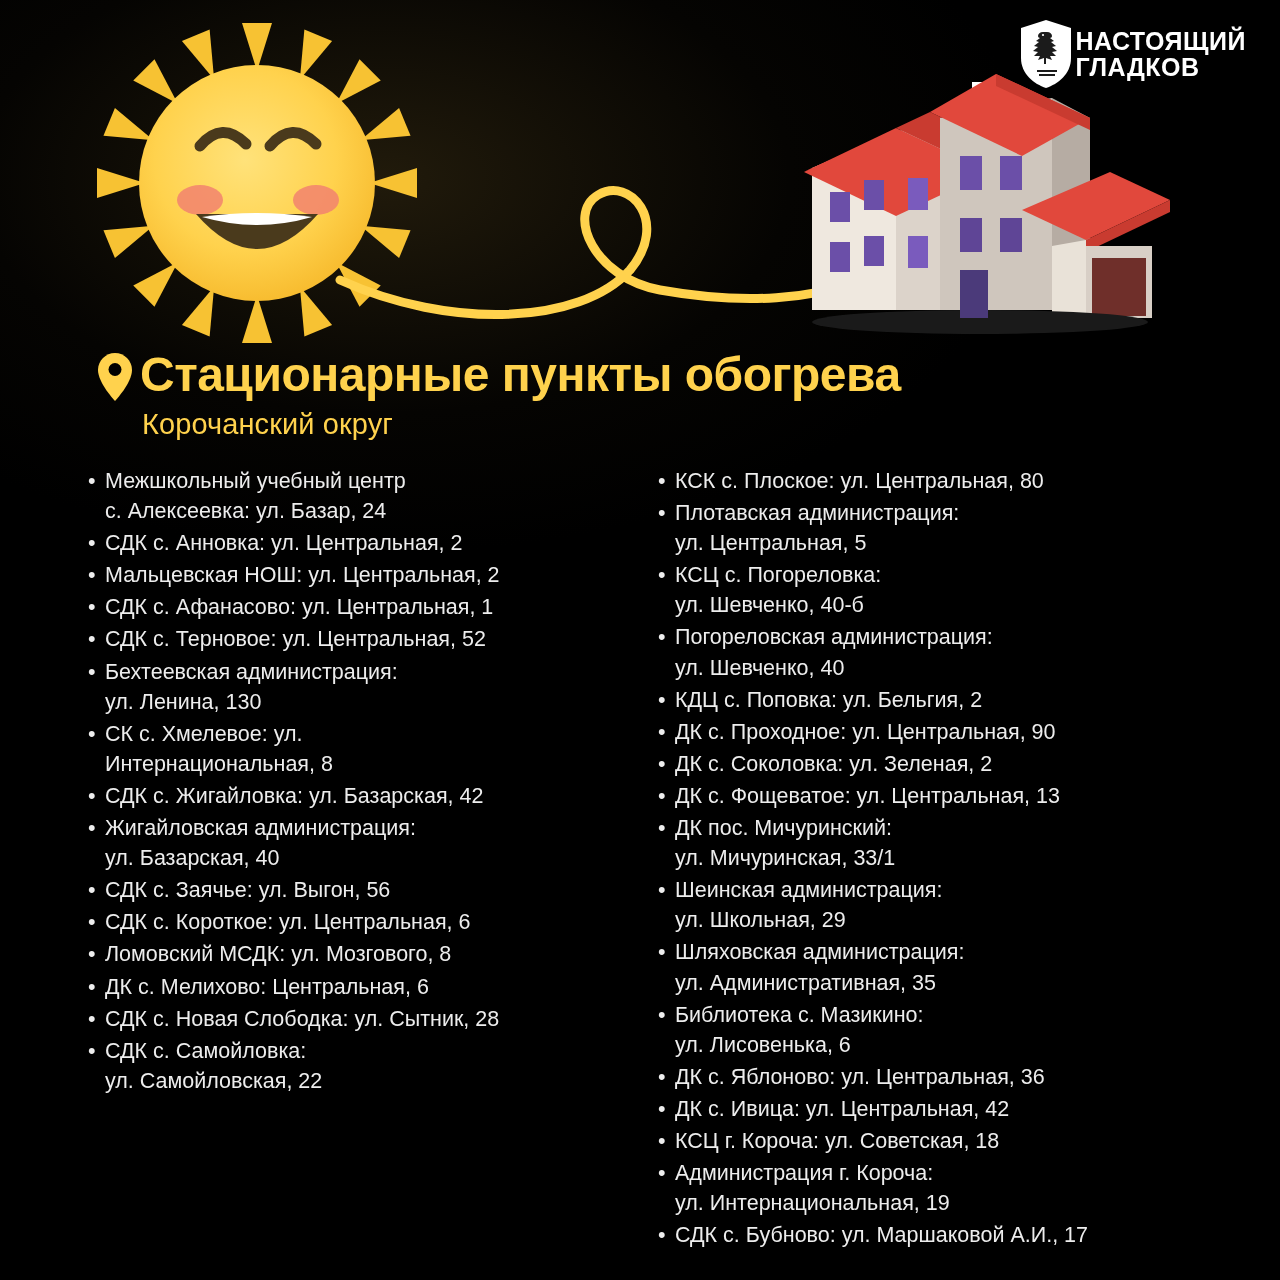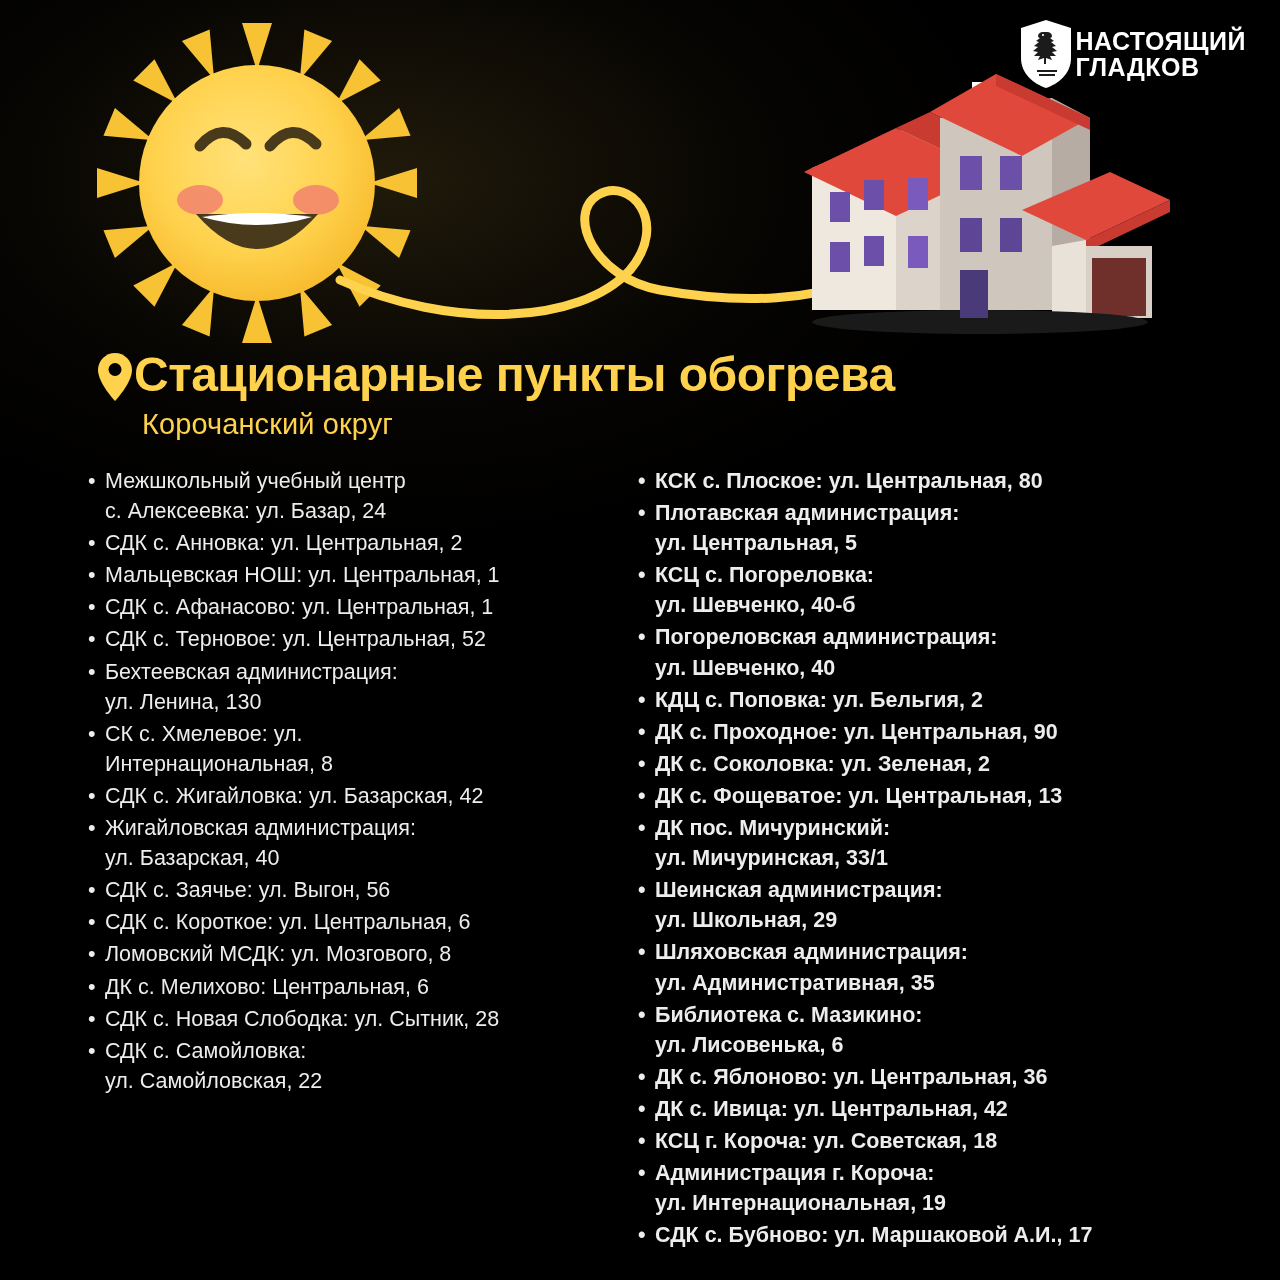--- a/index.html
+++ b/index.html
@@ -77,20 +77,21 @@
   
   .title-block {
     position: absolute;
     left: 96px;
     top: 348px;
     width: 1100px;
   }
   .title-row {
     display: flex;
     align-items: center;
+    gap: 6px;
   }
   .pin-icon { flex: 0 0 auto; margin-top: 4px; }
   .title-main {
     color: #ffd24d;
     font-size: 48px;
     font-weight: bold;
     letter-spacing: -0.5px;
     line-height: 1.05;
     white-space: nowrap;
   }
@@ -103,26 +104,26 @@
     letter-spacing: 0.1px;
   }
 
   
   .columns {
     position: absolute;
     left: 88px;
     top: 466px;
     width: 1130px;
     display: flex;
-    gap: 40px;
+    gap: 60px;
   }
   .col {
     width: 510px;
   }
-  .col.right { width: 560px; font-weight: bold; }
+  .col.right { width: 560px; }
   ul.list {
     margin: 0;
     padding: 0;
     list-style: none;
   }
   ul.list li {
     color: #ededed;
     font-size: 21.5px;
     line-height: 1.40;
     padding-left: 17px;
@@ -293,21 +294,21 @@
   </div>
   <div class="title-sub">Корочанский округ</div>
 </div>
 
 <div class="columns">
   <div class="col left">
     <ul class="list">
       <li>Межшкольный учебный центр
 с. Алексеевка: ул. Базар, 24</li>
       <li>СДК с. Анновка: ул. Центральная, 2</li>
-      <li>Мальцевская НОШ: ул. Центральная, 1</li>
+      <li>Мальцевская НОШ: ул. Центральная, 2</li>
       <li>СДК с. Афанасово: ул. Центральная, 1</li>
       <li>СДК с. Терновое: ул. Центральная, 52</li>
       <li>Бехтеевская администрация:
 ул. Ленина, 130</li>
       <li>СК с. Хмелевое: ул.
 Интернациональная, 8</li>
       <li>СДК с. Жигайловка: ул. Базарская, 42</li>
       <li>Жигайловская администрация:
 ул. Базарская, 40</li>
       <li>СДК с. Заячье: ул. Выгон, 56</li>

